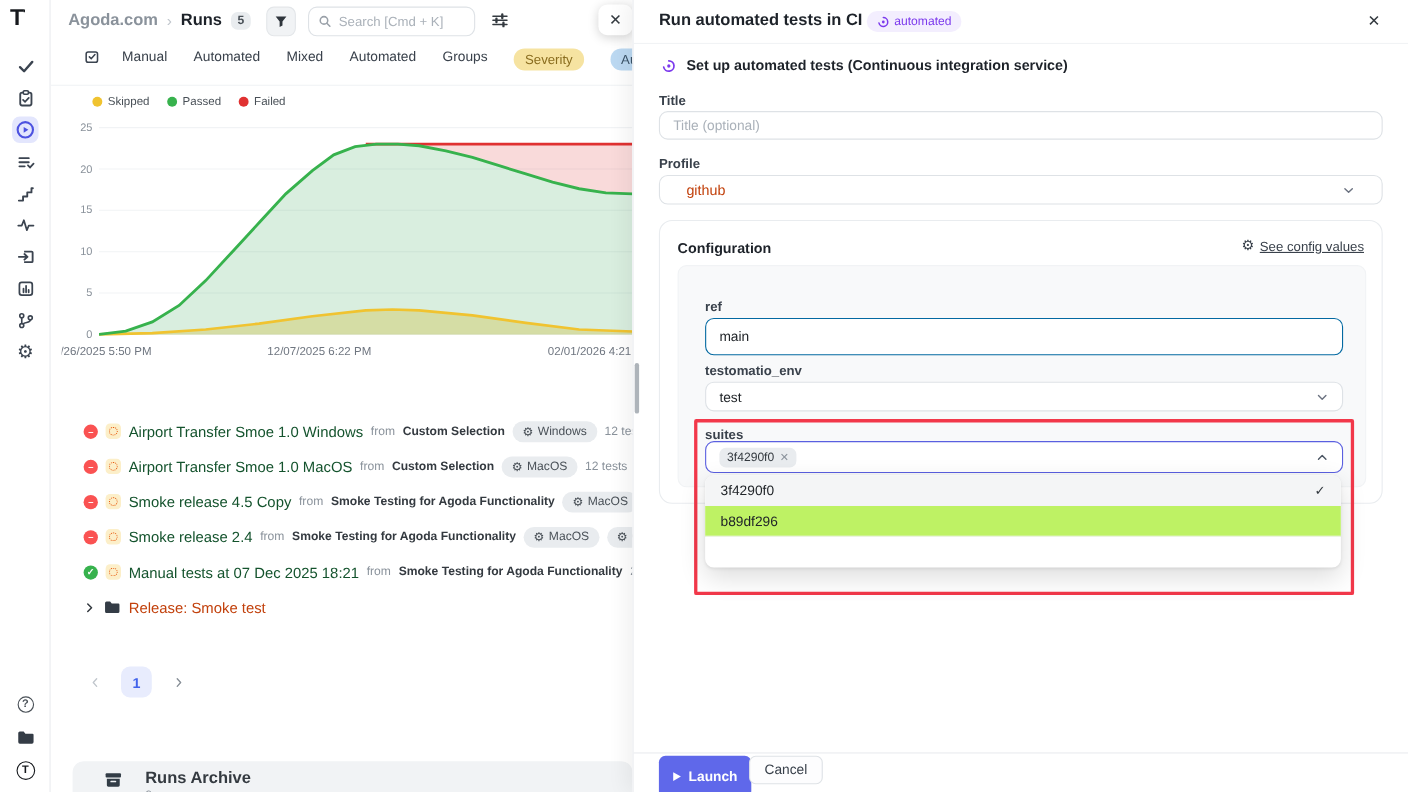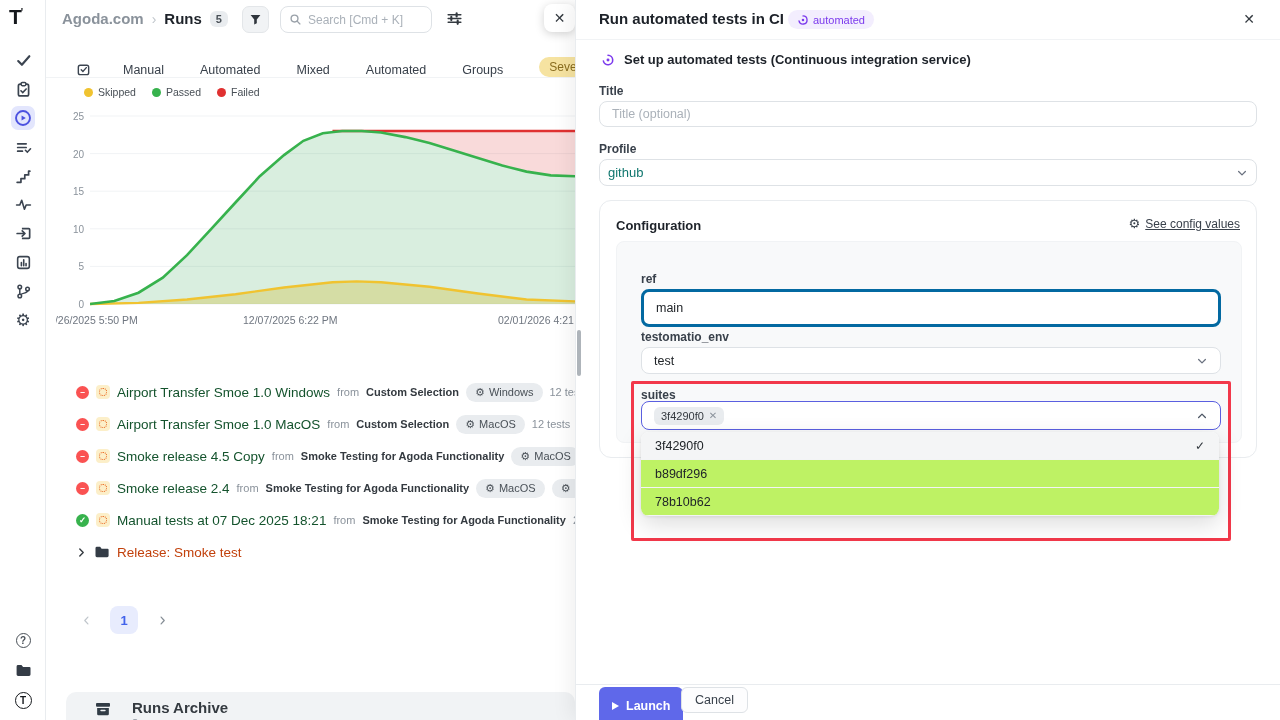--- a/index.html
+++ b/index.html
@@ -26,21 +26,21 @@
   .bc-sep { color:#c0c6cc; font-size:14px; }
   .bc-section { color:#1d2229; font-weight:700; }
   .bc-count { background:#e9ecef; color:#495057; font-size:11px; font-weight:600; border-radius:6px; padding:2px 6px; }
   #filter-btn { left:196px; top:6px; width:27px; height:27px; background:#f1f3f5; border:1px solid #e3e6e9; border-radius:7px; display:flex; align-items:center; justify-content:center; }
   #search-box { left:234px; top:6px; width:152px; height:27px; border:1px solid #dee2e6; border-radius:8px; display:flex; align-items:center; padding:0 8px; gap:6px; background:#fff; }
   #search-box input { border:none; outline:none; width:110px; font-size:12px; color:#3b82f6; font-family:inherit; background:transparent; }
   #search-box input::placeholder { color:#aab1b9; }
   #sliders-btn { left:400px; top:10px; width:18px; height:18px; }
   #drawer-close-card { left:498px; top:4px; width:31px; height:28px; background:#fff; border-radius:8px; box-shadow:0 2px 10px rgba(0,0,0,.18); display:flex; align-items:center; justify-content:center; font-size:14px; color:#343a40; z-index:4; }
 
-  #tabsrow { left:0; top:44px; width:529px; height:34px; border-bottom:1px solid #f1f3f5; display:flex; align-items:flex-end; gap:36px; padding-left:30px; }
+  #tabsrow { left:0; top:44px; width:529px; height:34px; border-bottom:1px solid #f1f3f5; display:flex; align-items:flex-start; gap:24px; padding-left:30px; }
   .tab { font-size:12.5px; color:#39414b; font-weight:500; white-space:nowrap; }
   .tab-pill { font-size:12px; font-weight:500; border-radius:11px; padding:3px 10px; white-space:nowrap; }
   #tab-icon { margin-right:-4px; display:flex; }
 
   
   #legend { left:38px; top:86px; display:flex; gap:16px; align-items:center; }
   .leg-item { display:flex; align-items:center; gap:5px; font-size:10.5px; color:#495057; }
   .leg-dot { width:9px; height:9px; border-radius:50%; }
   #chart-plot { left:44px; top:110px; width:485px; height:196px; }
   .ytick { position:absolute; width:26px; text-align:right; font-size:10px; color:#8a929b; left:12px; }
@@ -83,30 +83,30 @@
   #panel-badge { position:absolute; left:212px; top:10px; height:19px; background:#f3eefe; border-radius:10px; display:flex; align-items:center; gap:4px; padding:0 9px; font-size:11px; color:#7c3aed; font-weight:500; }
   #panel-close { position:absolute; right:22px; top:9px; width:20px; height:20px; display:flex; align-items:center; justify-content:center; font-size:14px; color:#343a40; }
 
   #section-row { position:absolute; left:25px; top:52px; display:flex; align-items:center; gap:9px; }
   #section-row .txt { font-size:13px; font-weight:700; color:#1d2229; }
 
   .fld-label { position:absolute; left:23px; font-size:12px; font-weight:600; color:#39414b; }
   .fld-input { position:absolute; left:23px; width:658px; height:26px; border:1px solid #dee2e6; border-radius:8px; background:#fff; display:flex; align-items:center; padding:0 12px; }
   .fld-input input { border:none; outline:none; width:100%; font-size:12.5px; font-family:inherit; color:#212529; background:transparent; }
   .fld-input input::placeholder { color:#aab1b9; }
-  .fld-select { position:absolute; left:23px; width:658px; height:27px; border:1px solid #dee2e6; border-radius:8px; background:#fff; display:flex; align-items:center; justify-content:space-between; padding:0 8px; font-size:13px; color:#0f766e; }
+  .fld-select { position:absolute; left:23px; width:658px; height:27px; border:1px solid #dee2e6; border-radius:8px; background:#fff; display:flex; align-items:center; justify-content:space-between; padding:0 24px; font-size:13px; color:#c2410c; }
 
   #config-box { position:absolute; left:23px; top:200px; width:658px; height:258px; border:1px solid #e9ecef; border-radius:12px; background:#fff; }
   #config-heading { position:absolute; left:16px; top:17px; font-size:13px; font-weight:700; color:#1d2229; }
   #config-link { position:absolute; right:16px; top:15px; display:flex; align-items:center; gap:5px; font-size:12px; color:#39414b; }
   #config-link .lnk { text-decoration:underline; font-weight:500; }
   #config-inner { position:absolute; left:16px; top:40px; width:626px; height:202px; background:#f8f9fa; border:1px solid #f1f3f5; border-radius:8px; }
 
   .cfg-label { position:absolute; left:24px; font-size:12px; font-weight:600; color:#39414b; }
-  .cfg-input { position:absolute; left:24px; width:580px; height:27px; border:3px solid #0369a1; border-radius:8px; background:#fff; display:flex; align-items:center; padding:16px 12px; font-size:12.5px; color:#212529; }
+  .cfg-input { position:absolute; left:24px; width:580px; height:27px; border:1px solid #0369a1; border-radius:8px; background:#fff; display:flex; align-items:center; padding:16px 12px; font-size:12.5px; color:#212529; }
   .cfg-select { position:absolute; left:24px; width:580px; height:27px; border:1px solid #dee2e6; border-radius:8px; background:#fff; display:flex; align-items:center; justify-content:space-between; padding:0 12px; font-size:12.5px; color:#212529; }
 
   #suites-select { position:absolute; left:24px; top:159px; width:580px; height:29px; border:1.6px solid #5a5fe0; border-radius:8px; background:#fff; display:flex; align-items:center; justify-content:space-between; padding:0 12px; }
   .tagpill { background:#e9ecef; border-radius:6px; height:18px; display:flex; align-items:center; gap:5px; padding:0 7px; font-size:11px; color:#343a40; }
   .tagpill .x { color:#8a929b; font-size:10px; }
 
   #suites-dropdown { position:absolute; left:65px; top:432px; width:578px; height:84px; background:#fff; border-radius:8px; box-shadow:0 8px 24px rgba(0,0,0,.14), 0 1px 3px rgba(0,0,0,.08); overflow:hidden; z-index:12; }
   .dd-option { height:28px; display:flex; align-items:center; justify-content:space-between; padding:0 14px; font-size:12.5px; color:#212529; border-bottom:1px solid #f3f4f6; background:#bef264; }
   .dd-option.sel { background:#f4f5f6; }
   .dd-option .chk { color:#343a40; font-size:12px; }
@@ -442,23 +442,20 @@
     </div>
 
     <div id="suites-dropdown">
         <div class="dd-option sel">
           <span>3f4290f0</span>
           <span class="chk">✓</span>
         </div>
         <div class="dd-option">
           <span>b89df296</span>
         </div>
-        <div class="dd-option">
-          <span>78b10b62</span>
-        </div>
       </div>
     <div id="red-annotation"></div>
 
     <div id="panel-footer-line"></div>
     <button id="launch-btn">
       <span class="play"></span>
       <span>Launch</span>
     </button>
     <button id="cancel-btn">
       <span>Cancel</span>

